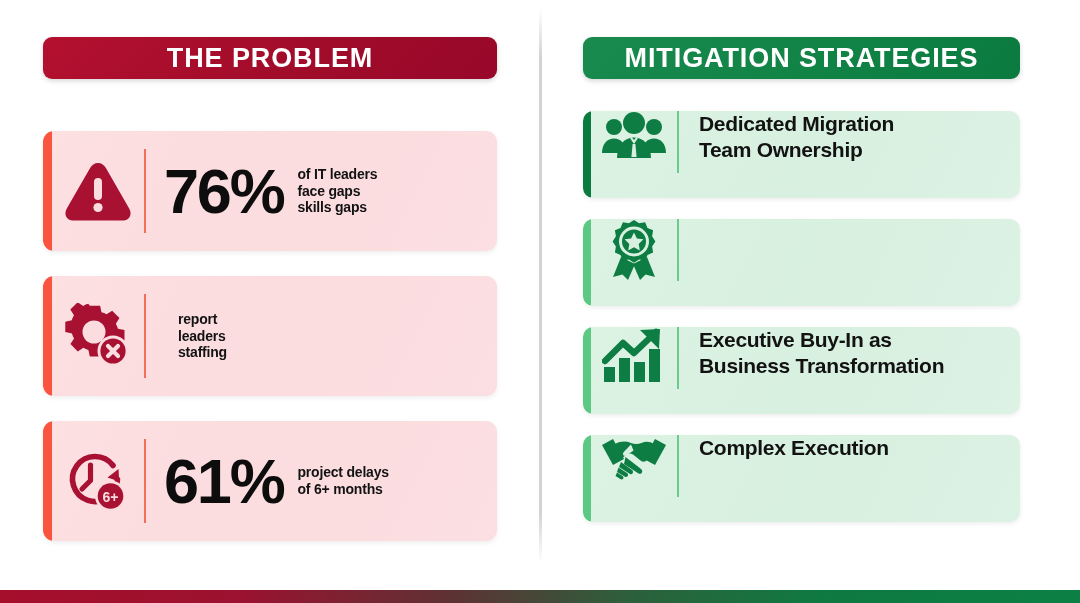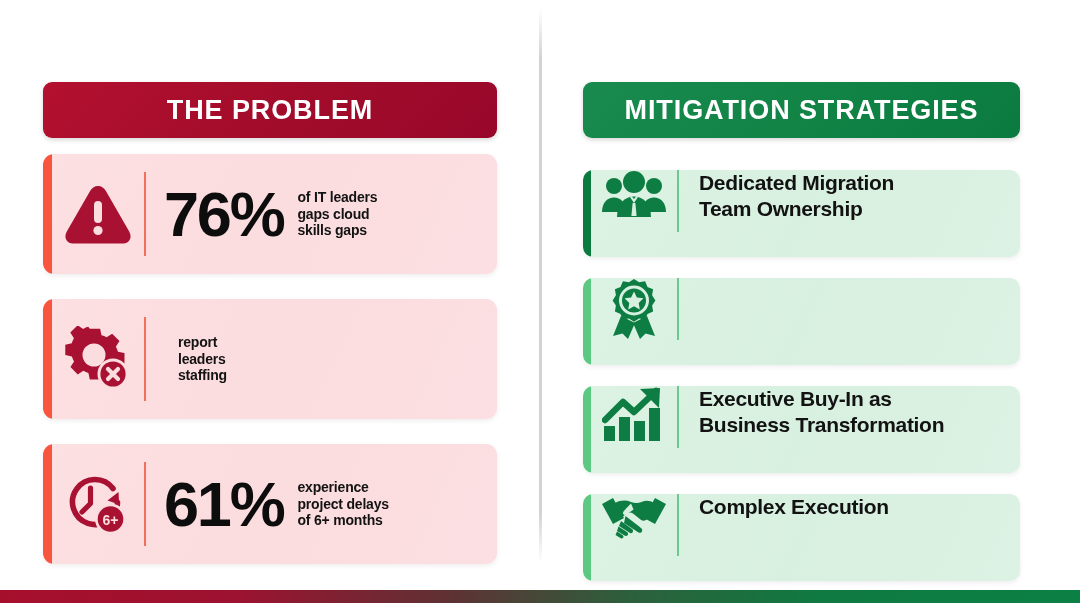--- a/index.html
+++ b/index.html
@@ -45,46 +45,45 @@
     background: linear-gradient(to bottom,
                  rgba(210,210,214,0) 0%,
                  rgba(203,203,208,0.85) 9%,
                  rgba(203,203,208,0.85) 91%,
                  rgba(210,210,214,0) 100%);
     border-radius: 2px;
   }
 
   
   .section-header {
-    height: 56px;
+    height: 42px;
     border-radius: 9px;
     display: flex;
     align-items: center;
     justify-content: center;
     box-shadow: 0 2px 5px rgba(0,0,0,0.16);
-    margin-top: 45px;
   }
   .section-header-title {
     color: #ffffff;
     font-size: 27px;
     font-weight: bold;
     letter-spacing: 0.9px;
     line-height: 1;
     text-align: center;
   }
   .header-problem {
     background: linear-gradient(135deg, #b4102f 0%, #a10c2a 55%, #98072a 100%);
   }
   .header-mitigation {
     background: linear-gradient(135deg, #1a8a4e 0%, #108345 55%, #0b7a3f 100%);
   }
 
   
   .problem-list {
-    margin-top: 16px;
+    margin-top: 52px;
     display: flex;
     flex-direction: column;
     gap: 25px;
   }
   .problem-card {
     position: relative;
     height: 120px;
     border-radius: 11px;
     background: linear-gradient(115deg, #fde0e2 0%, #fbdcdf 45%, #fcdfe2 100%);
     display: flex;
@@ -214,21 +213,21 @@
                      C64.7 59.8 61.9 60.6 58.3 60.6 L11.7 60.6 C8.1 60.6 5.3 59.8 3.7 57.5
                      C1.9 55 2 51.8 3.8 48.5 L27.1 8 C28.8 5 31.4 3 35 3 Z" fill="#a91133"></path>
             <rect x="31" y="18" width="8" height="22" rx="4" fill="#fbdcdf"></rect>
             <circle cx="35" cy="47.5" r="4.6" fill="#fbdcdf"></circle>
           </svg>
         </div>
         <div class="problem-rule"></div>
         <div class="problem-stat">76%</div>
         <div class="problem-text">
           <span>of IT leaders</span>
-          <span>gaps cloud</span>
+          <span>face gaps</span>
           <span>skills gaps</span>
         </div>
       </div>
 
       <div class="problem-card">
         <div class="problem-icon">
           <svg width="70" height="66" viewBox="0 0 70 66" aria-hidden="true">
             <path d="M26.5 2 h12 l1.6 7.6 a21 21 0 0 1 5.9 2.45 l6.5-4.2 8.5 8.5
                      l-4.2 6.5 a21 21 0 0 1 2.45 5.9 l7.6 1.6 v12 l-7.6 1.6
                      a21 21 0 0 1-2.45 5.9 l4.2 6.5 -8.5 8.5 -6.5-4.2
@@ -258,21 +257,20 @@
             <path d="M57.5 22 L58.2 34.5 L46.5 30.5 Z" fill="#a91133"></path>
             <path d="M29.5 18 L29.5 33.5 L21 42" fill="none" stroke="#a91133" stroke-width="5.2" stroke-linecap="round" stroke-linejoin="round"></path>
             <circle cx="49.5" cy="49" r="15.5" fill="#fbdcdf"></circle>
             <circle cx="49.5" cy="49" r="12.8" fill="#a91133"></circle>
             <text x="49.5" y="54.5" text-anchor="middle" font-family="Liberation Sans, sans-serif" font-size="14" font-weight="bold" fill="#fbdcdf">6+</text>
           </svg>
         </div>
         <div class="problem-rule"></div>
         <div class="problem-stat">61%</div>
         <div class="problem-text">
-          <span>experience</span>
           <span>project delays</span>
           <span>of 6+ months</span>
         </div>
       </div>
 
     </div>
   </div>
 
   <div class="vertical-divider"></div>
 

